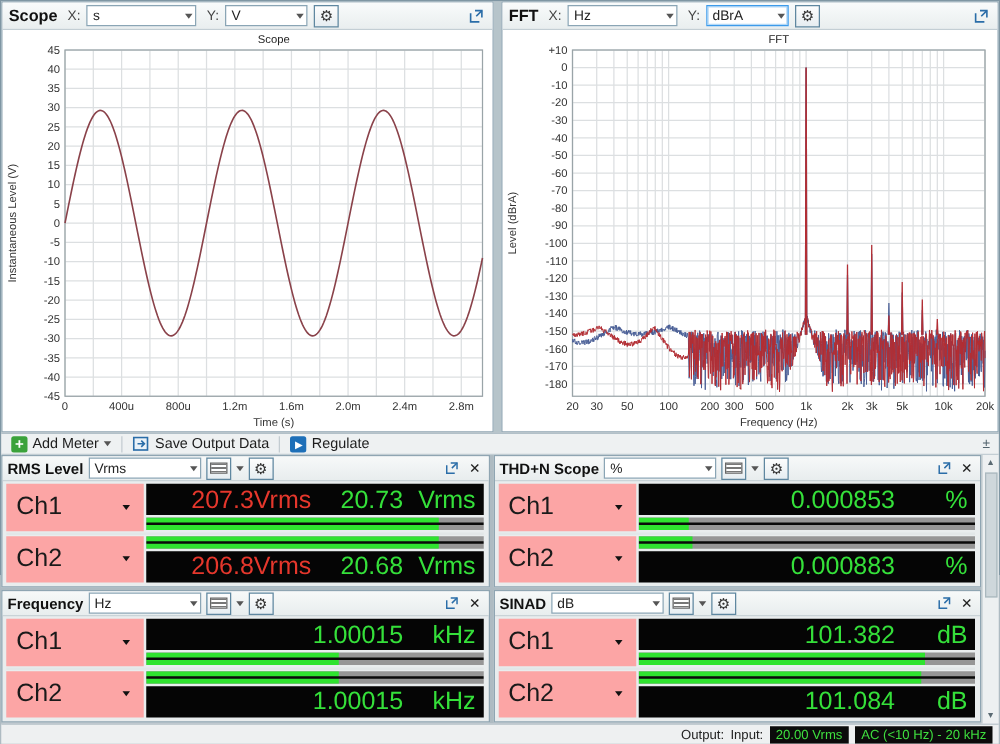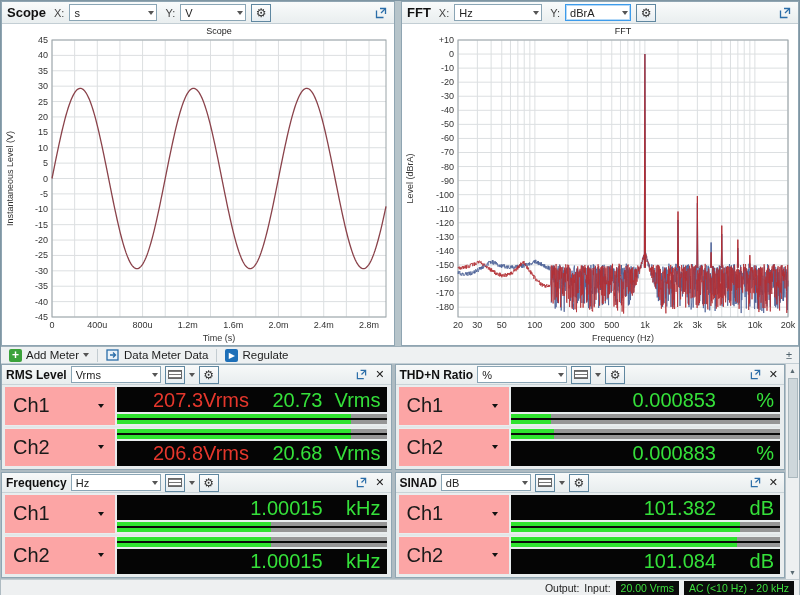--- a/index.html
+++ b/index.html
@@ -325,21 +325,21 @@
       <span class="tico-add">+</span>
       <span>Add Meter</span>
       <i class="caret"></i>
     </button>
     <span class="tsep"></span>
     <button class="tbtn">
       <svg width="14" height="13" viewBox="0 0 14 13">
           <rect x="1" y="1" width="11" height="10" fill="#eaf2f8" stroke="#2a6da8" stroke-width="1.3"></rect>
           <path d="M4 6 h5 M7 3.5 L9.5 6 L7 8.5" fill="none" stroke="#2a6da8" stroke-width="1.3"></path>
         </svg>
-      <span>Data Meter Data</span>
+      <span>Save Output Data</span>
     </button>
     <span class="tsep"></span>
     <button class="tbtn">
       <span class="tico-play">▶</span>
       <span>Regulate</span>
     </button>
     <span class="spacer"></span>
     <span class="pinico">±</span>
   </div>
 
@@ -402,21 +402,21 @@
                 <span class="val">20.68</span>
                 <span class="unit">Vrms</span>
               </div>
             </div>
           </div>
         </div>
       </section>
 
       <section class="meter-panel">
         <header class="mhead">
-          <span class="mtitle">THD+N Ratio</span>
+          <span class="mtitle">THD+N Scope</span>
           <div class="select w88">
               <span>%</span>
               <i class="caret"></i>
             </div>
           <button class="iconbtn">
               <span class="meterico"></span>
             </button>
           <i class="caret"></i>
           <button class="iconbtn">
               <span>⚙</span>

